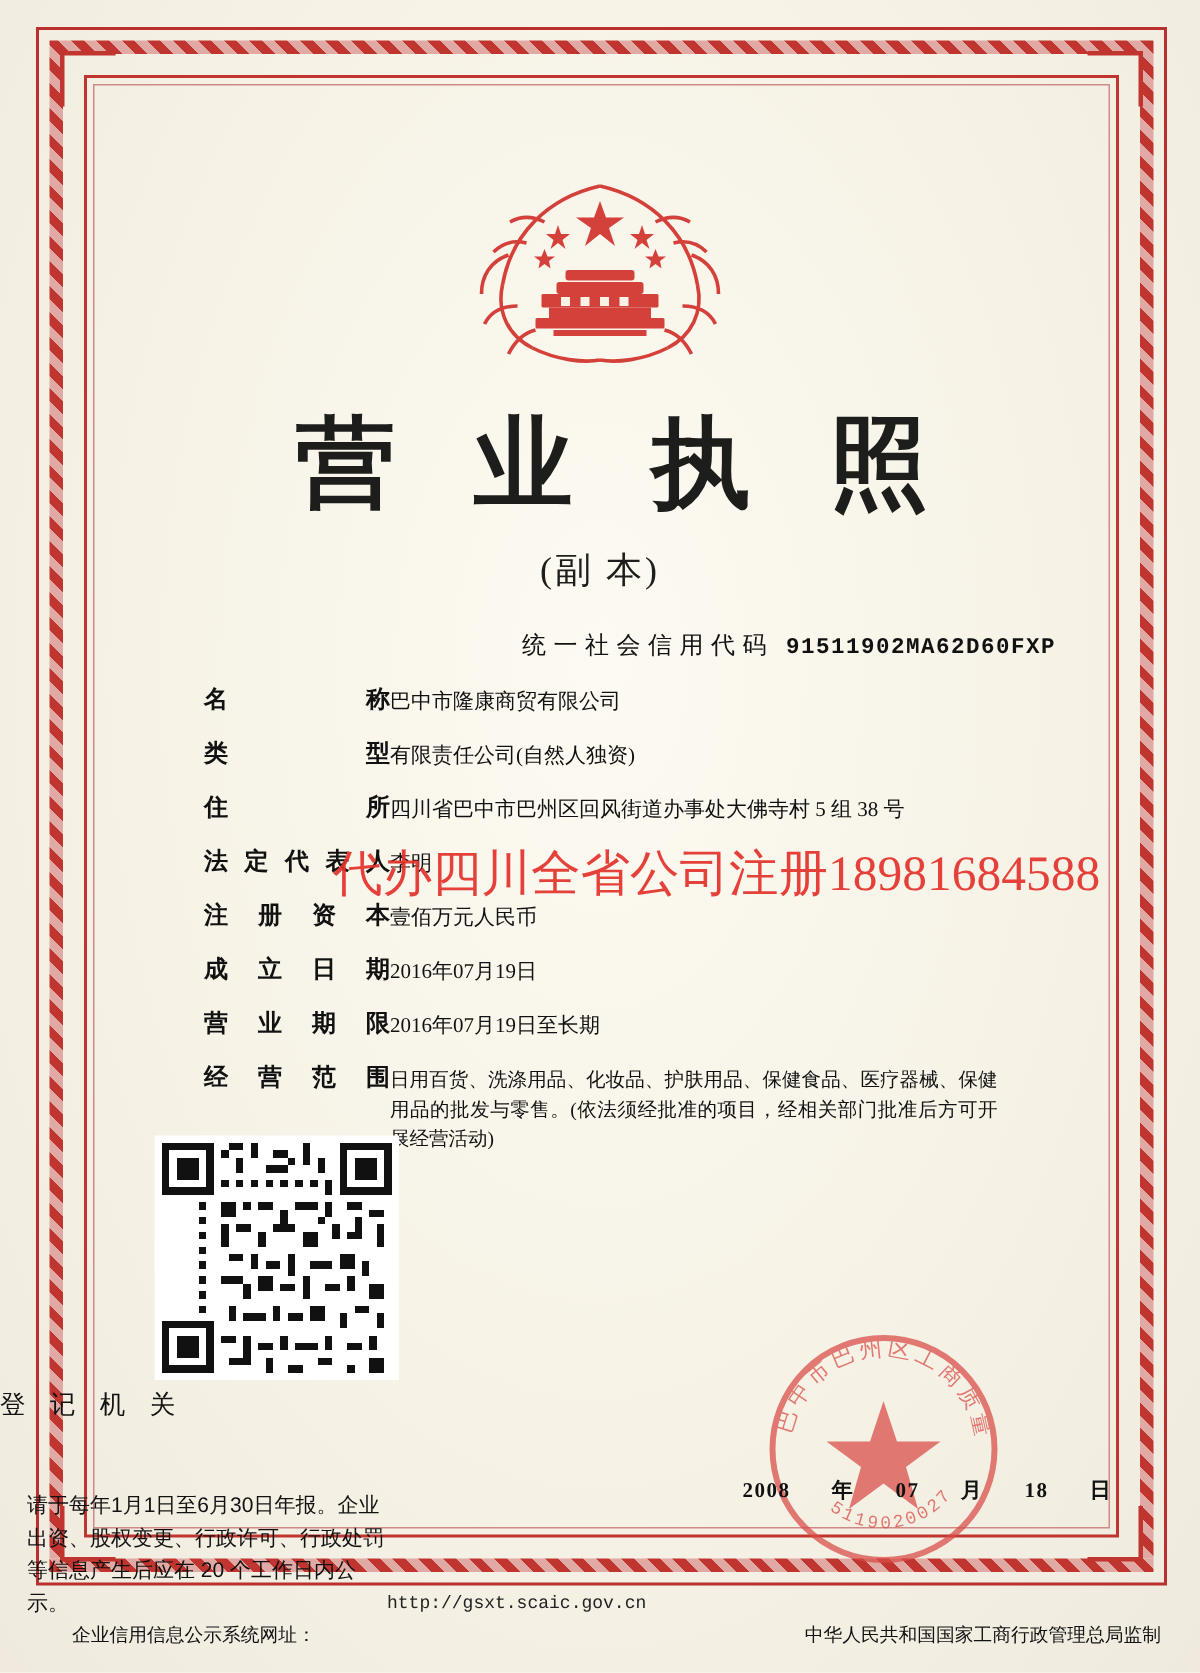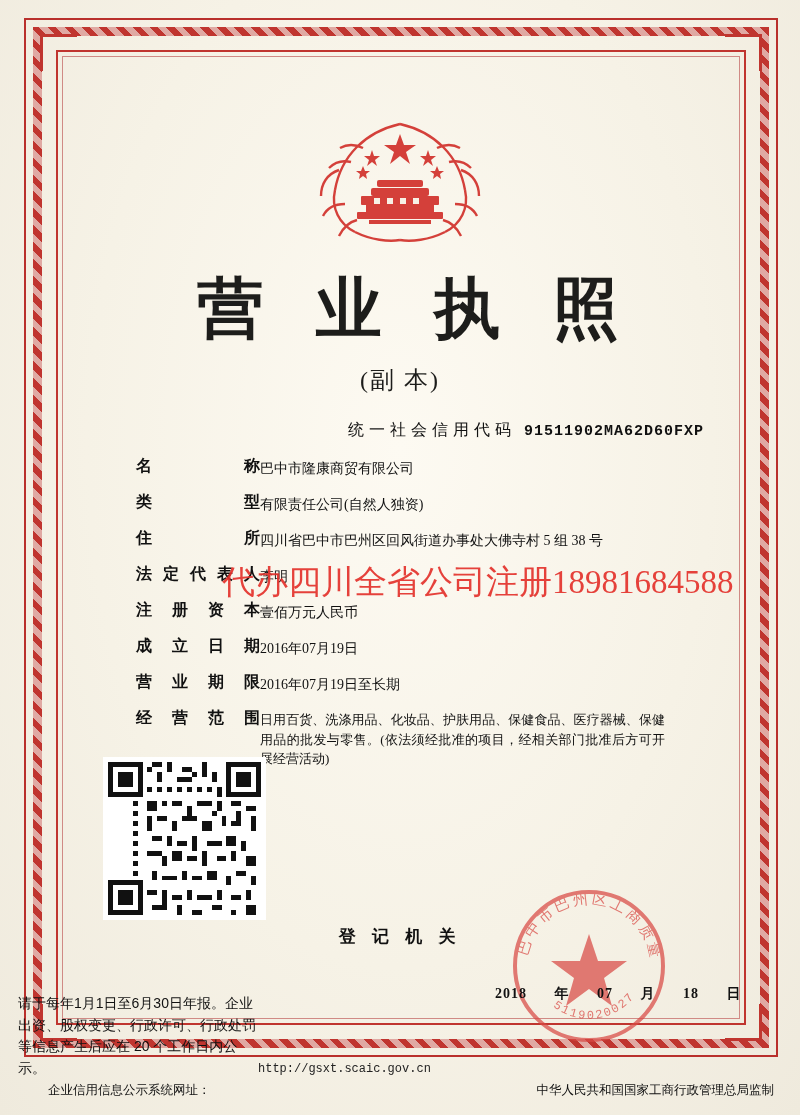--- a/index.html
+++ b/index.html
@@ -103,22 +103,22 @@
 
   
   .qr{
     position:absolute;left:103px;top:757px;width:163px;height:163px;
     background:#fff;
   }
   .qr canvas, .qr svg{display:block;}
 
   
   .registry{
-    position:absolute;left:0;right:0;top:925px;text-align:center;
-    font-size:17px;letter-spacing:6px;color:#111;font-weight:bold;
+    position:absolute;left:0;right:0;top:925px;
+    font-size:17px;letter-spacing:6px;color:#111;font-weight:normal;
   }
   .reg-seal{
     position:absolute;left:505px;top:882px;width:168px;height:168px;
     pointer-events:none;
   }
   .date-line{
     position:absolute;left:495px;top:985px;
     font-size:14px;color:#111;letter-spacing:1px;font-weight:bold;
     display:flex;gap:20px;align-items:baseline;
   }
@@ -416,21 +416,21 @@
         <textPath href="#sealArc" startOffset="5%">巴中市巴州区工商质量技术监督管理局</textPath>
       </text>
       <path id="sealArcBottom" d="M 30 100 A 58 58 0 0 0 138 100" fill="none"></path>
       <text font-family="'Liberation Mono',monospace" font-size="12" fill="#d94a45" letter-spacing="2">
         <textPath href="#sealArcBottom" startOffset="22%">5119020027</textPath>
       </text>
     </svg>
   </div>
 
   <div class="date-line">
-    <span>2018</span>
+    <span>2008</span>
     <span class="u">年</span>
     <span>07</span>
     <span class="u">月</span>
     <span>18</span>
     <span class="u">日</span>
   </div>
 
   <div class="notes">请于每年1月1日至6月30日年报。企业出资、股权变更、行政许可、行政处罚等信息产生后应在 20 个工作日内公示。</div>
 
   <div class="gov-url">http://gsxt.scaic.gov.cn</div>

